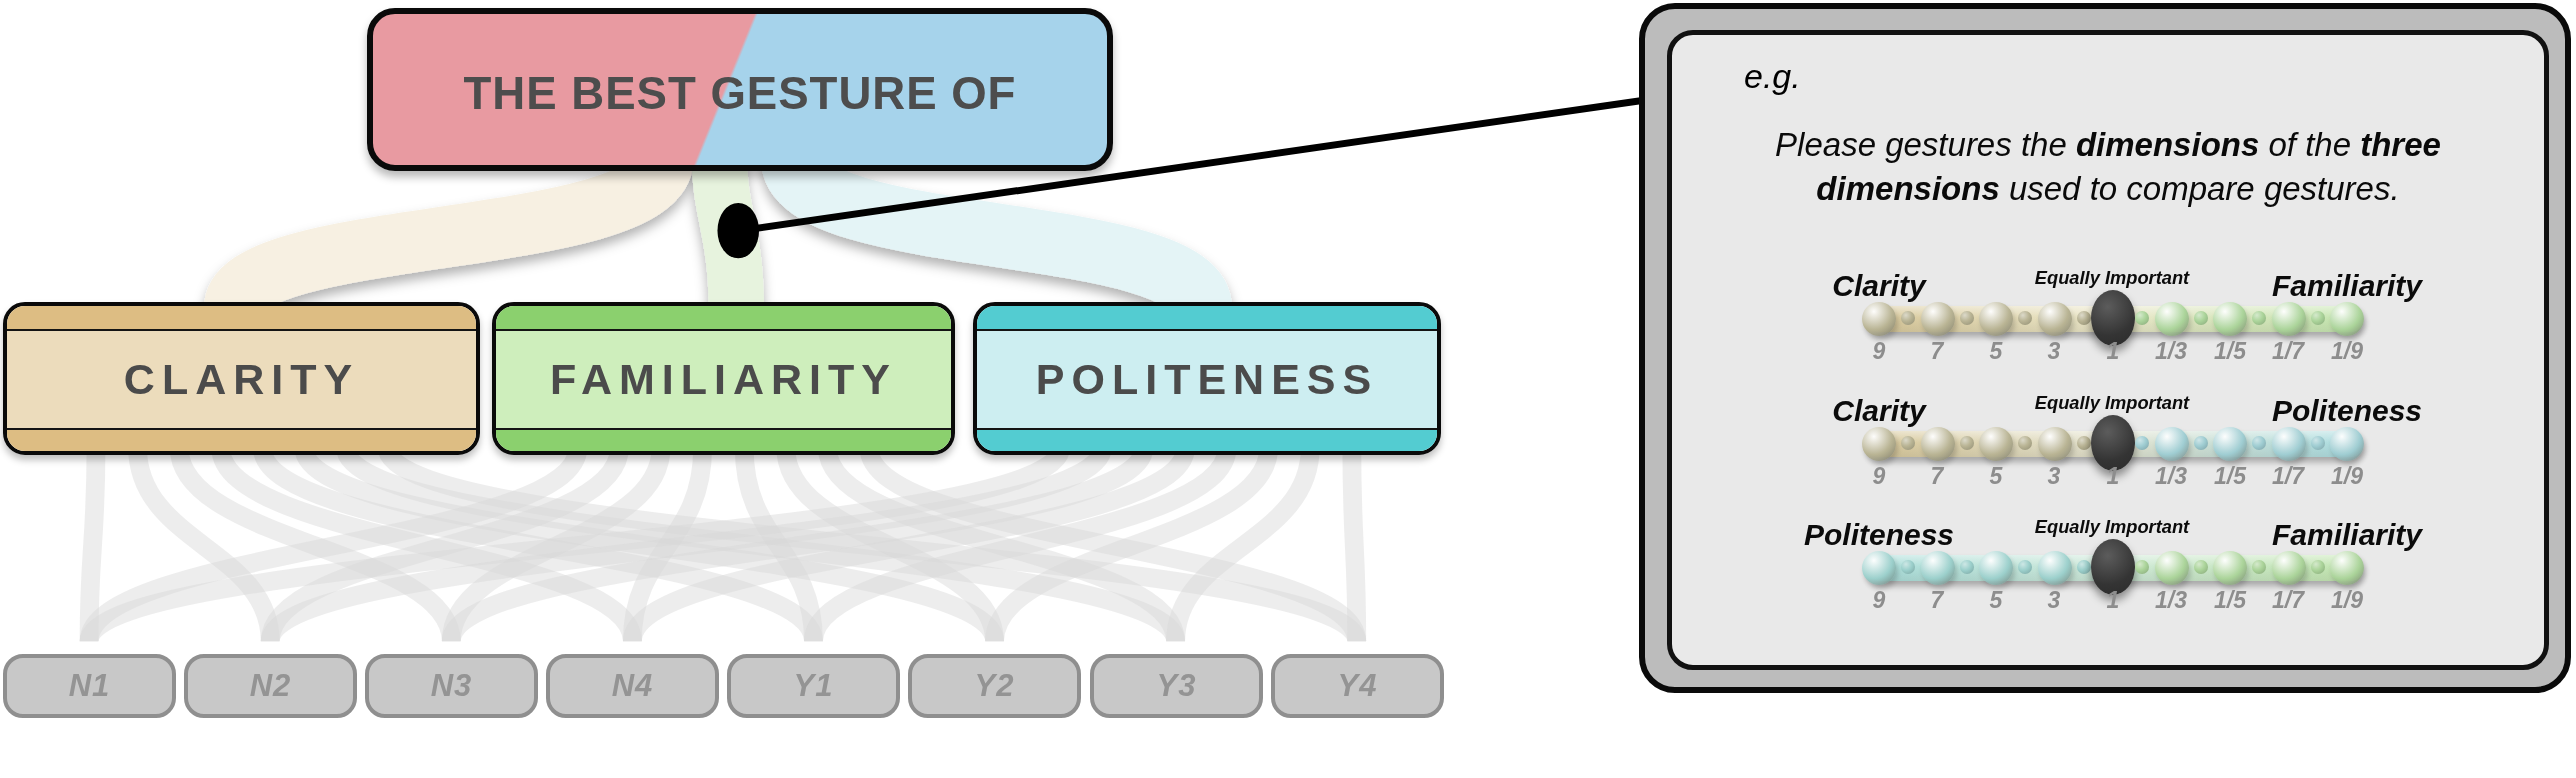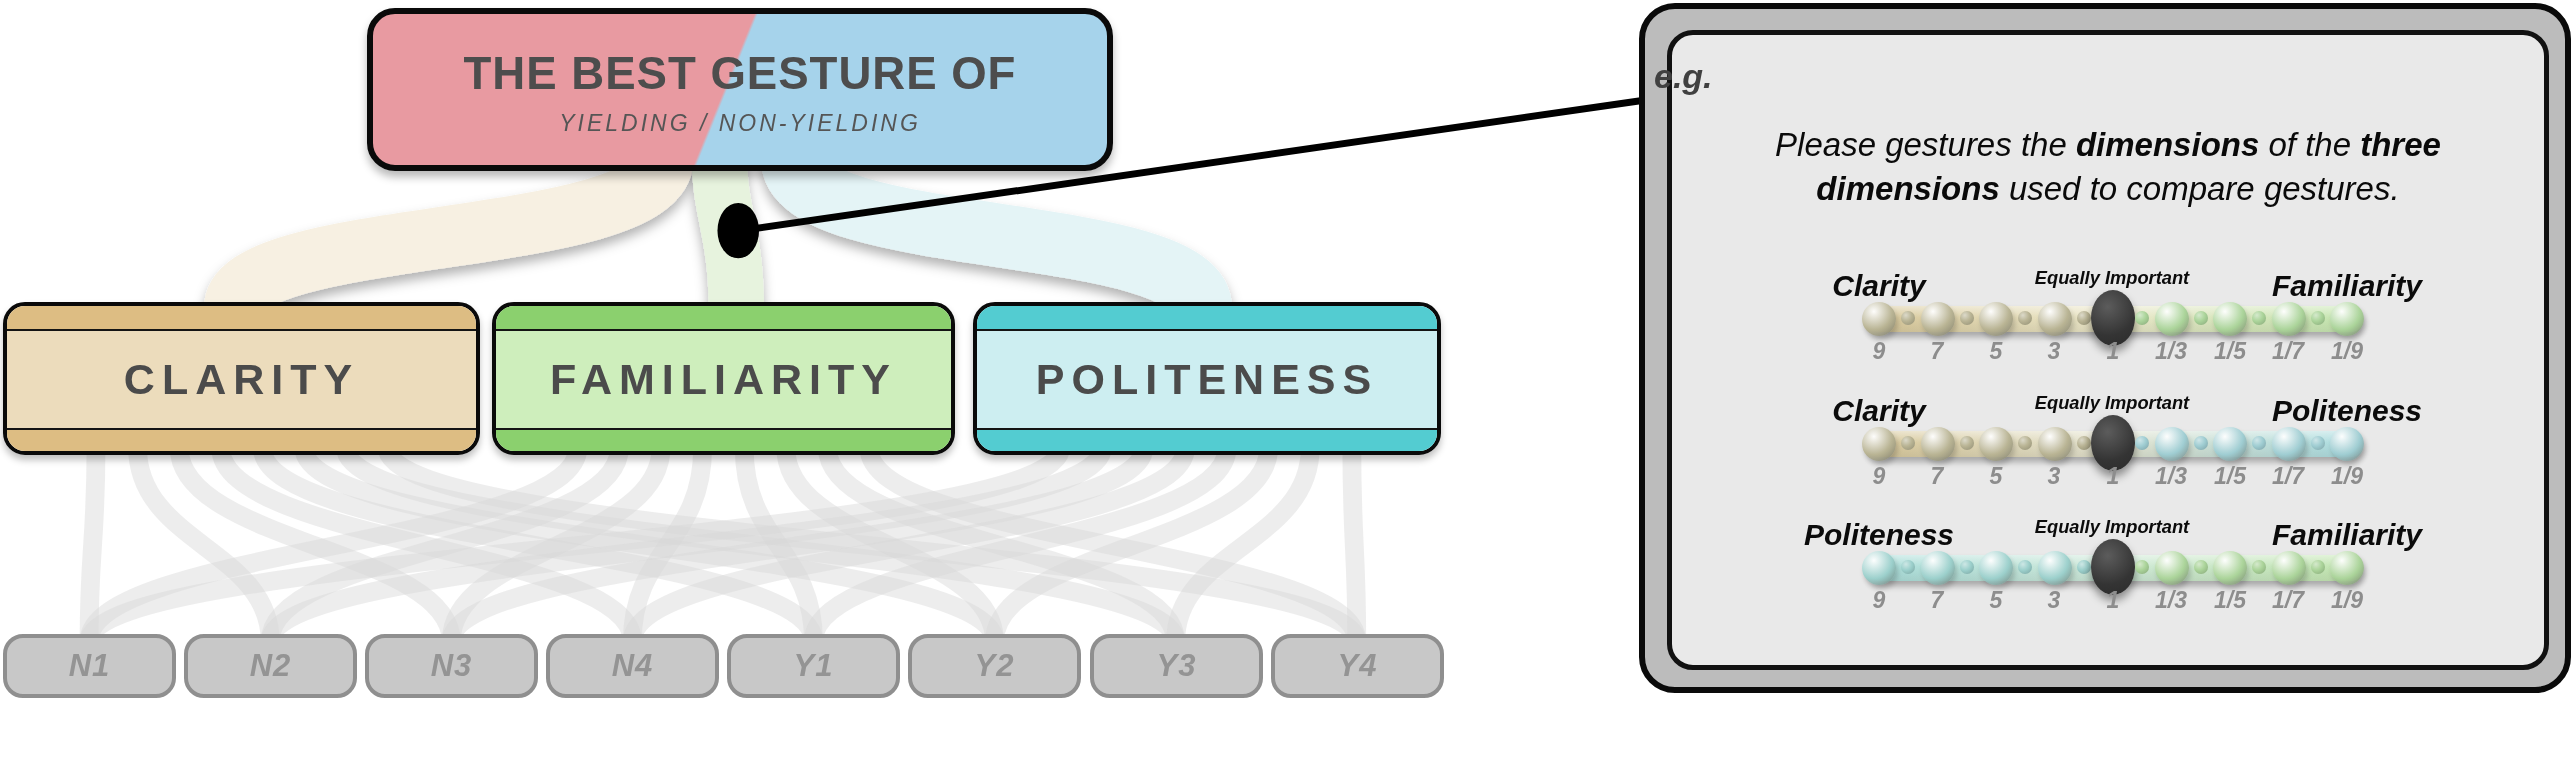--- a/index.html
+++ b/index.html
@@ -31,37 +31,37 @@
     display:flex;flex-direction:column;
   }
   .crit-band-top{height:23px;border-bottom:2px solid #141414;}
   .crit-band-bottom{height:21px;border-top:2px solid #141414;}
   .crit-mid{flex:1;display:flex;align-items:center;justify-content:center;}
   .crit-label{
     font-size:43px;font-weight:800;color:#4b4b4b;letter-spacing:7px;white-space:nowrap;
   }
   
   .alt-box{
-    position:absolute;top:634px;width:173px;height:64px;z-index:2;box-sizing:border-box;
+    position:absolute;top:654px;width:173px;height:64px;z-index:2;box-sizing:border-box;
     background:#c8c8c8;border:4px solid #8f8f8f;border-radius:20px;
     display:flex;align-items:center;justify-content:center;
   }
   .alt-label{font-size:31px;font-weight:800;font-style:italic;color:#949494;letter-spacing:1px;}
   
   .panel-outer{
     position:absolute;left:1639px;top:3px;width:932px;height:690px;z-index:5;box-sizing:border-box;
     background:#bcbcbc;border:6px solid #0a0a0a;border-radius:36px;
   }
   .panel-inner{
     position:absolute;left:1667px;top:30px;width:882px;height:640px;z-index:6;box-sizing:border-box;
     background:#e9e9e9;border:5px solid #111;border-radius:26px;
   }
   .panel-tag{
-    position:absolute;left:1654px;top:57px;z-index:7;
-    font-size:34px;font-weight:700;font-style:italic;color:#404040;
+    position:absolute;left:1744px;top:57px;z-index:7;
+    font-size:34px;font-weight:400;font-style:italic;color:#000000;
   }
   .panel-prompt{
     position:absolute;left:1742px;top:123px;width:732px;z-index:7;
     font-size:33px;font-style:italic;color:#0a0a0a;text-align:center;line-height:1.33;
   }
   .panel-prompt b{font-weight:800;}
   
   .cmp-row{position:absolute;left:1868px;width:495px;height:119px;z-index:7;}
   .cmp-bar{
     position:absolute;left:0;top:47px;width:495px;height:26px;border-radius:13px;
@@ -125,21 +125,20 @@
       <path d="M 801 160 C 801 252, 1213 224, 1213 312" fill="none" stroke="#e4f4f6" stroke-width="64"></path>
     </g>
   <g>
     <line x1="748" y1="233" x2="1670" y2="100" stroke="#000" stroke-width="7"></line>
     <ellipse cx="746" cy="233" rx="21" ry="28" fill="#000"></ellipse>
   </g>
 </svg>
 
 <div class="goal-box" id="goal-box" style="background: linear-gradient(112deg, rgb(232, 154, 161) 48%, rgb(166, 211, 235) 48.4%);">
   <div class="goal-title">THE BEST GESTURE OF</div>
-  <div class="goal-subtitle">YIELDING / NON-YIELDING</div>
 </div>
 
 <div class="crit-box" style="left:3px;width:477px;">
   <div class="crit-band-top" style="background: rgb(221, 189, 131);"></div>
   <div class="crit-mid" style="background: rgb(236, 220, 188);">
       <span class="crit-label">CLARITY</span>
     </div>
   <div class="crit-band-bottom" style="background: rgb(221, 189, 131);"></div>
 </div>
 <div class="crit-box" style="left:492px;width:463px;">

